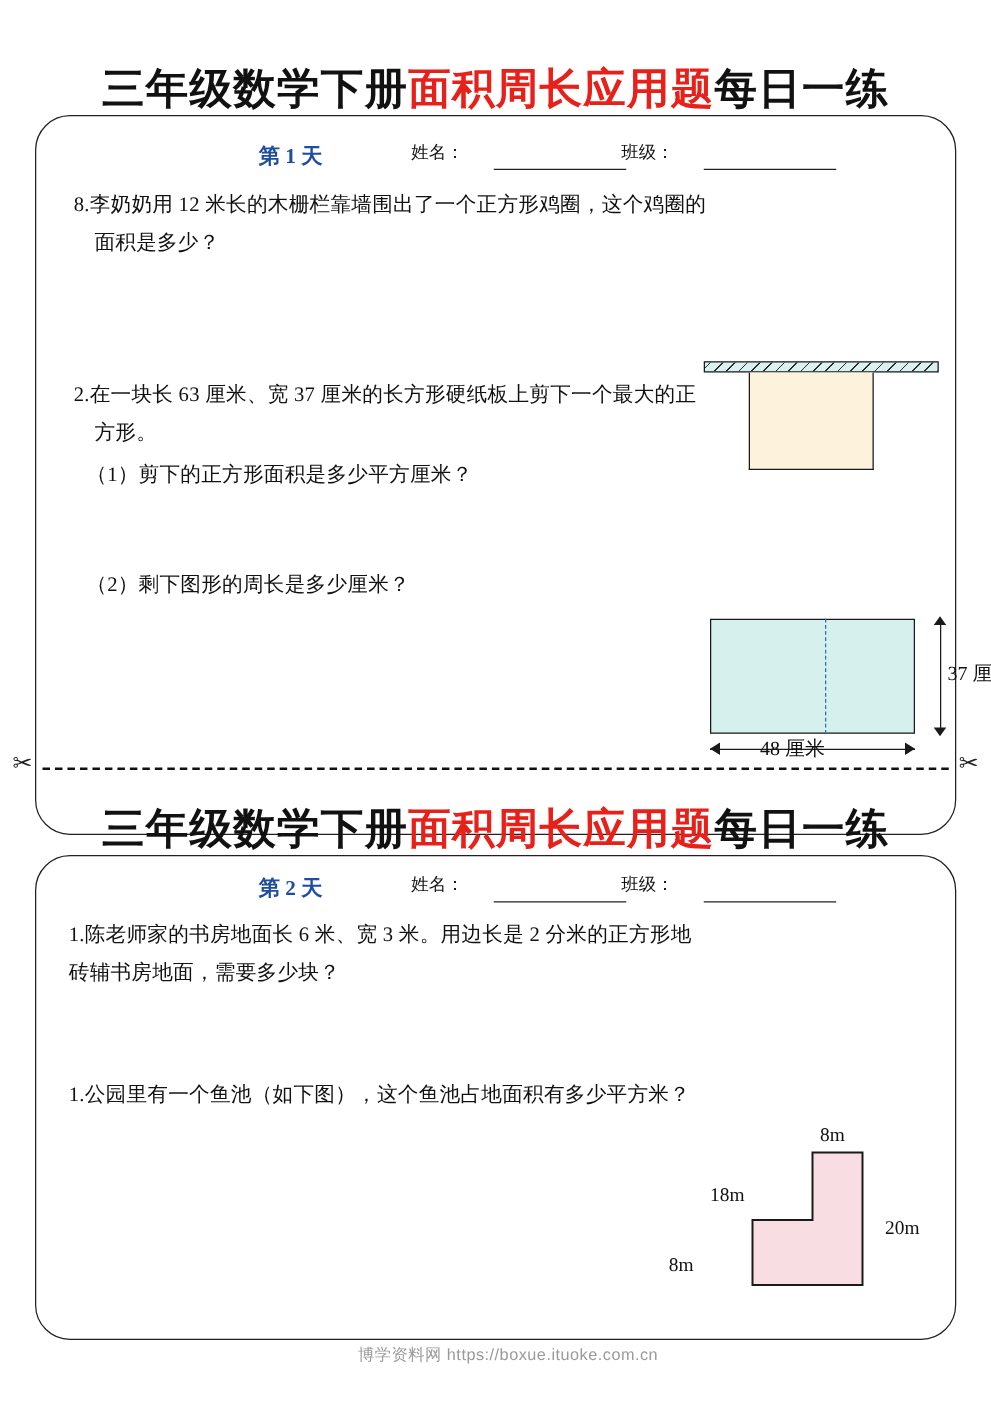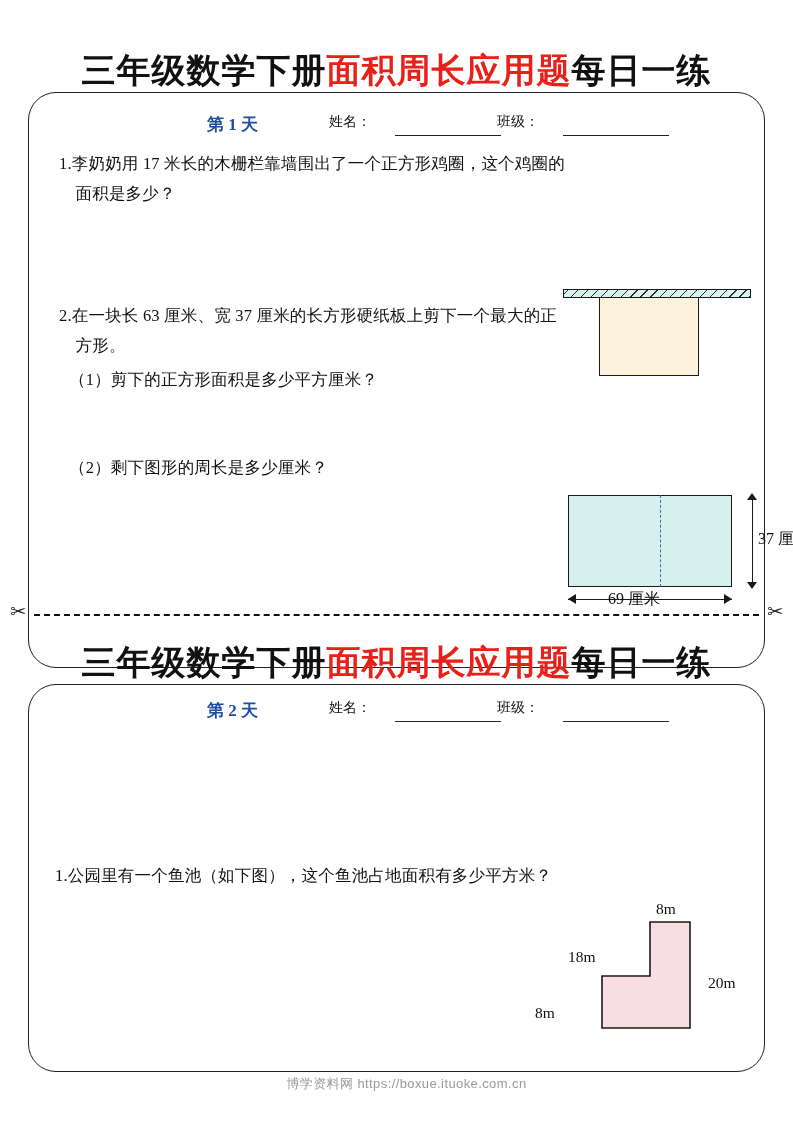--- a/index.html
+++ b/index.html
@@ -206,21 +206,21 @@
   <div class="card" id="card-1">
     <div class="hdr">
       <span class="day">第 1 天</span>
       <span class="lbl name-lbl">姓名：</span>
       <span class="lbl class-lbl">班级：</span>
       <span class="blank-line name-line"></span>
       <span class="blank-line class-line"></span>
     </div>
 
     <div class="q" style="left:30px; top:56px; width:690px;">
-      <span class="ind">1.李奶奶用 17 米长的木栅栏靠墙围出了一个正方形鸡圈，这个鸡圈的</span>
+      <span class="ind">8.李奶奶用 12 米长的木栅栏靠墙围出了一个正方形鸡圈，这个鸡圈的</span>
       <span class="ind2">面积是多少？</span>
     </div>
 
     <div id="fig1">
       <div class="wall">
         <div class="hatch"></div>
       </div>
       <div class="pen"></div>
     </div>
 
@@ -242,41 +242,45 @@
       <div class="dash"></div>
       <div class="vline"></div>
 
       <div class="arrowhead" style="left:191px; top:4px; border-left:5px solid transparent; border-right:5px solid transparent; border-bottom:7px solid #1a1a1a;"></div>
       <div class="arrowhead" style="left:191px; top:93px; border-left:5px solid transparent; border-right:5px solid transparent; border-top:7px solid #1a1a1a;"></div>
       <div class="hline"></div>
 
       <div class="arrowhead" style="left:12px; top:105px; border-top:5px solid transparent; border-bottom:5px solid transparent; border-right:8px solid #1a1a1a;"></div>
       <div class="arrowhead" style="left:168px; top:105px; border-top:5px solid transparent; border-bottom:5px solid transparent; border-left:8px solid #1a1a1a;"></div>
       <span class="lbl-37">37 厘米</span>
-      <span class="lbl-63">69 厘米</span>
+      <span class="lbl-63">48 厘米</span>
     </div>
   </div>
 
   <div class="cutline"></div>
   <div class="scissors left">✂</div>
   <div class="scissors right">✂</div>
 
   <div class="title" id="title-2">
     <span>三年级数学下册</span><span class="red">面积周长应用题</span><span>每日一练</span>
   </div>
 
   <div class="card" id="card-2">
     <div class="hdr" style="top:14px;">
       <span class="day">第 2 天</span>
       <span class="lbl name-lbl">姓名：</span>
       <span class="lbl class-lbl">班级：</span>
       <span class="blank-line name-line"></span>
       <span class="blank-line class-line"></span>
     </div>
 
+    <div class="q" style="left:26px; top:48px; width:700px;">
+      <span class="ind">1.陈老师家的书房地面长 6 米、宽 3 米。用边长是 2 分米的正方形地</span>
+      <span class="ind">砖辅书房地面，需要多少块？</span>
+    </div>
 
     <div class="q" style="left:26px; top:176px; width:700px;">
       <span class="ind">1.公园里有一个鱼池（如下图），这个鱼池占地面积有多少平方米？</span>
     </div>
   </div>
 
   <div id="fig3">
     <div class="shape">
       <svg width="150" height="112" viewBox="0 0 150 112">
         <polygon points="60,58 60,110 148,110 148,4 108,4 108,58" fill="#f8dde3" stroke="#1a1a1a" stroke-width="1.6" stroke-linejoin="miter"></polygon>

